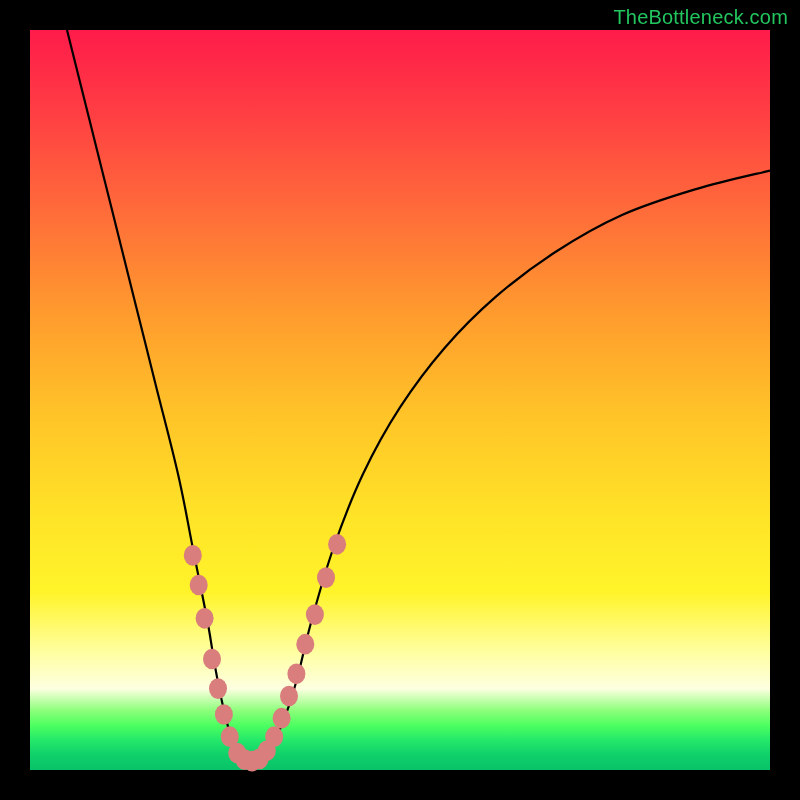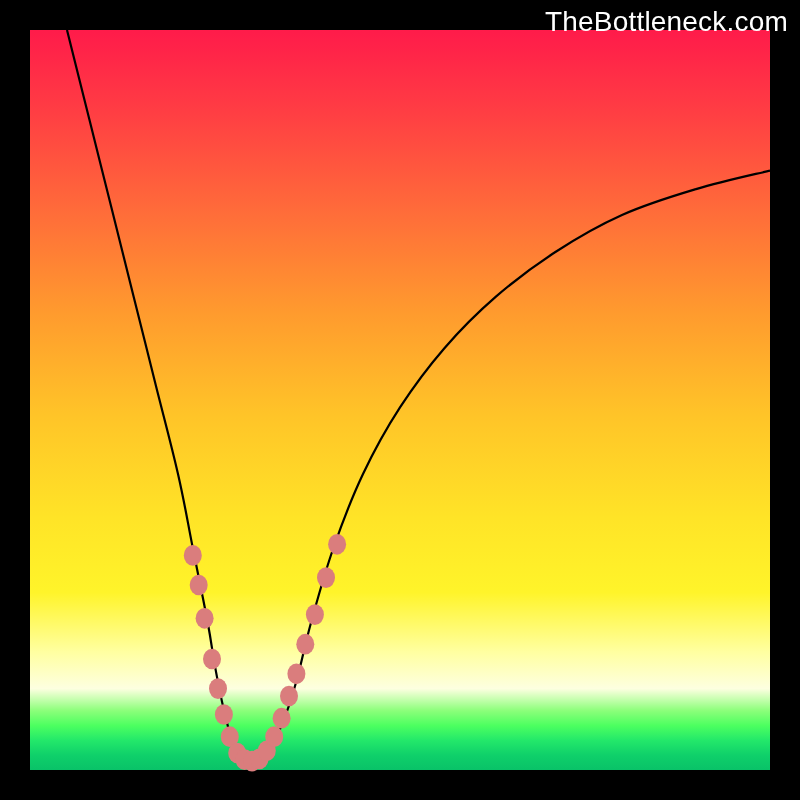--- a/index.html
+++ b/index.html
@@ -41,22 +41,22 @@
       #4cff60 94%,
       #23e86a 96%,
       #0fd06a 98%,
       #09c268 100%
     );
   }
   .watermark {
     position: absolute;
     top: 6px;
     right: 12px;
-    color: #ffffff;
-    font-size: 28px;
+    color: #22c55e;
+    font-size: 20px;
     letter-spacing: 0.2px;
     user-select: none;
   }
   svg.curve {
     position: absolute;
     left: 0;
     top: 0;
     width: 740px;
     height: 740px;
     overflow: visible;

